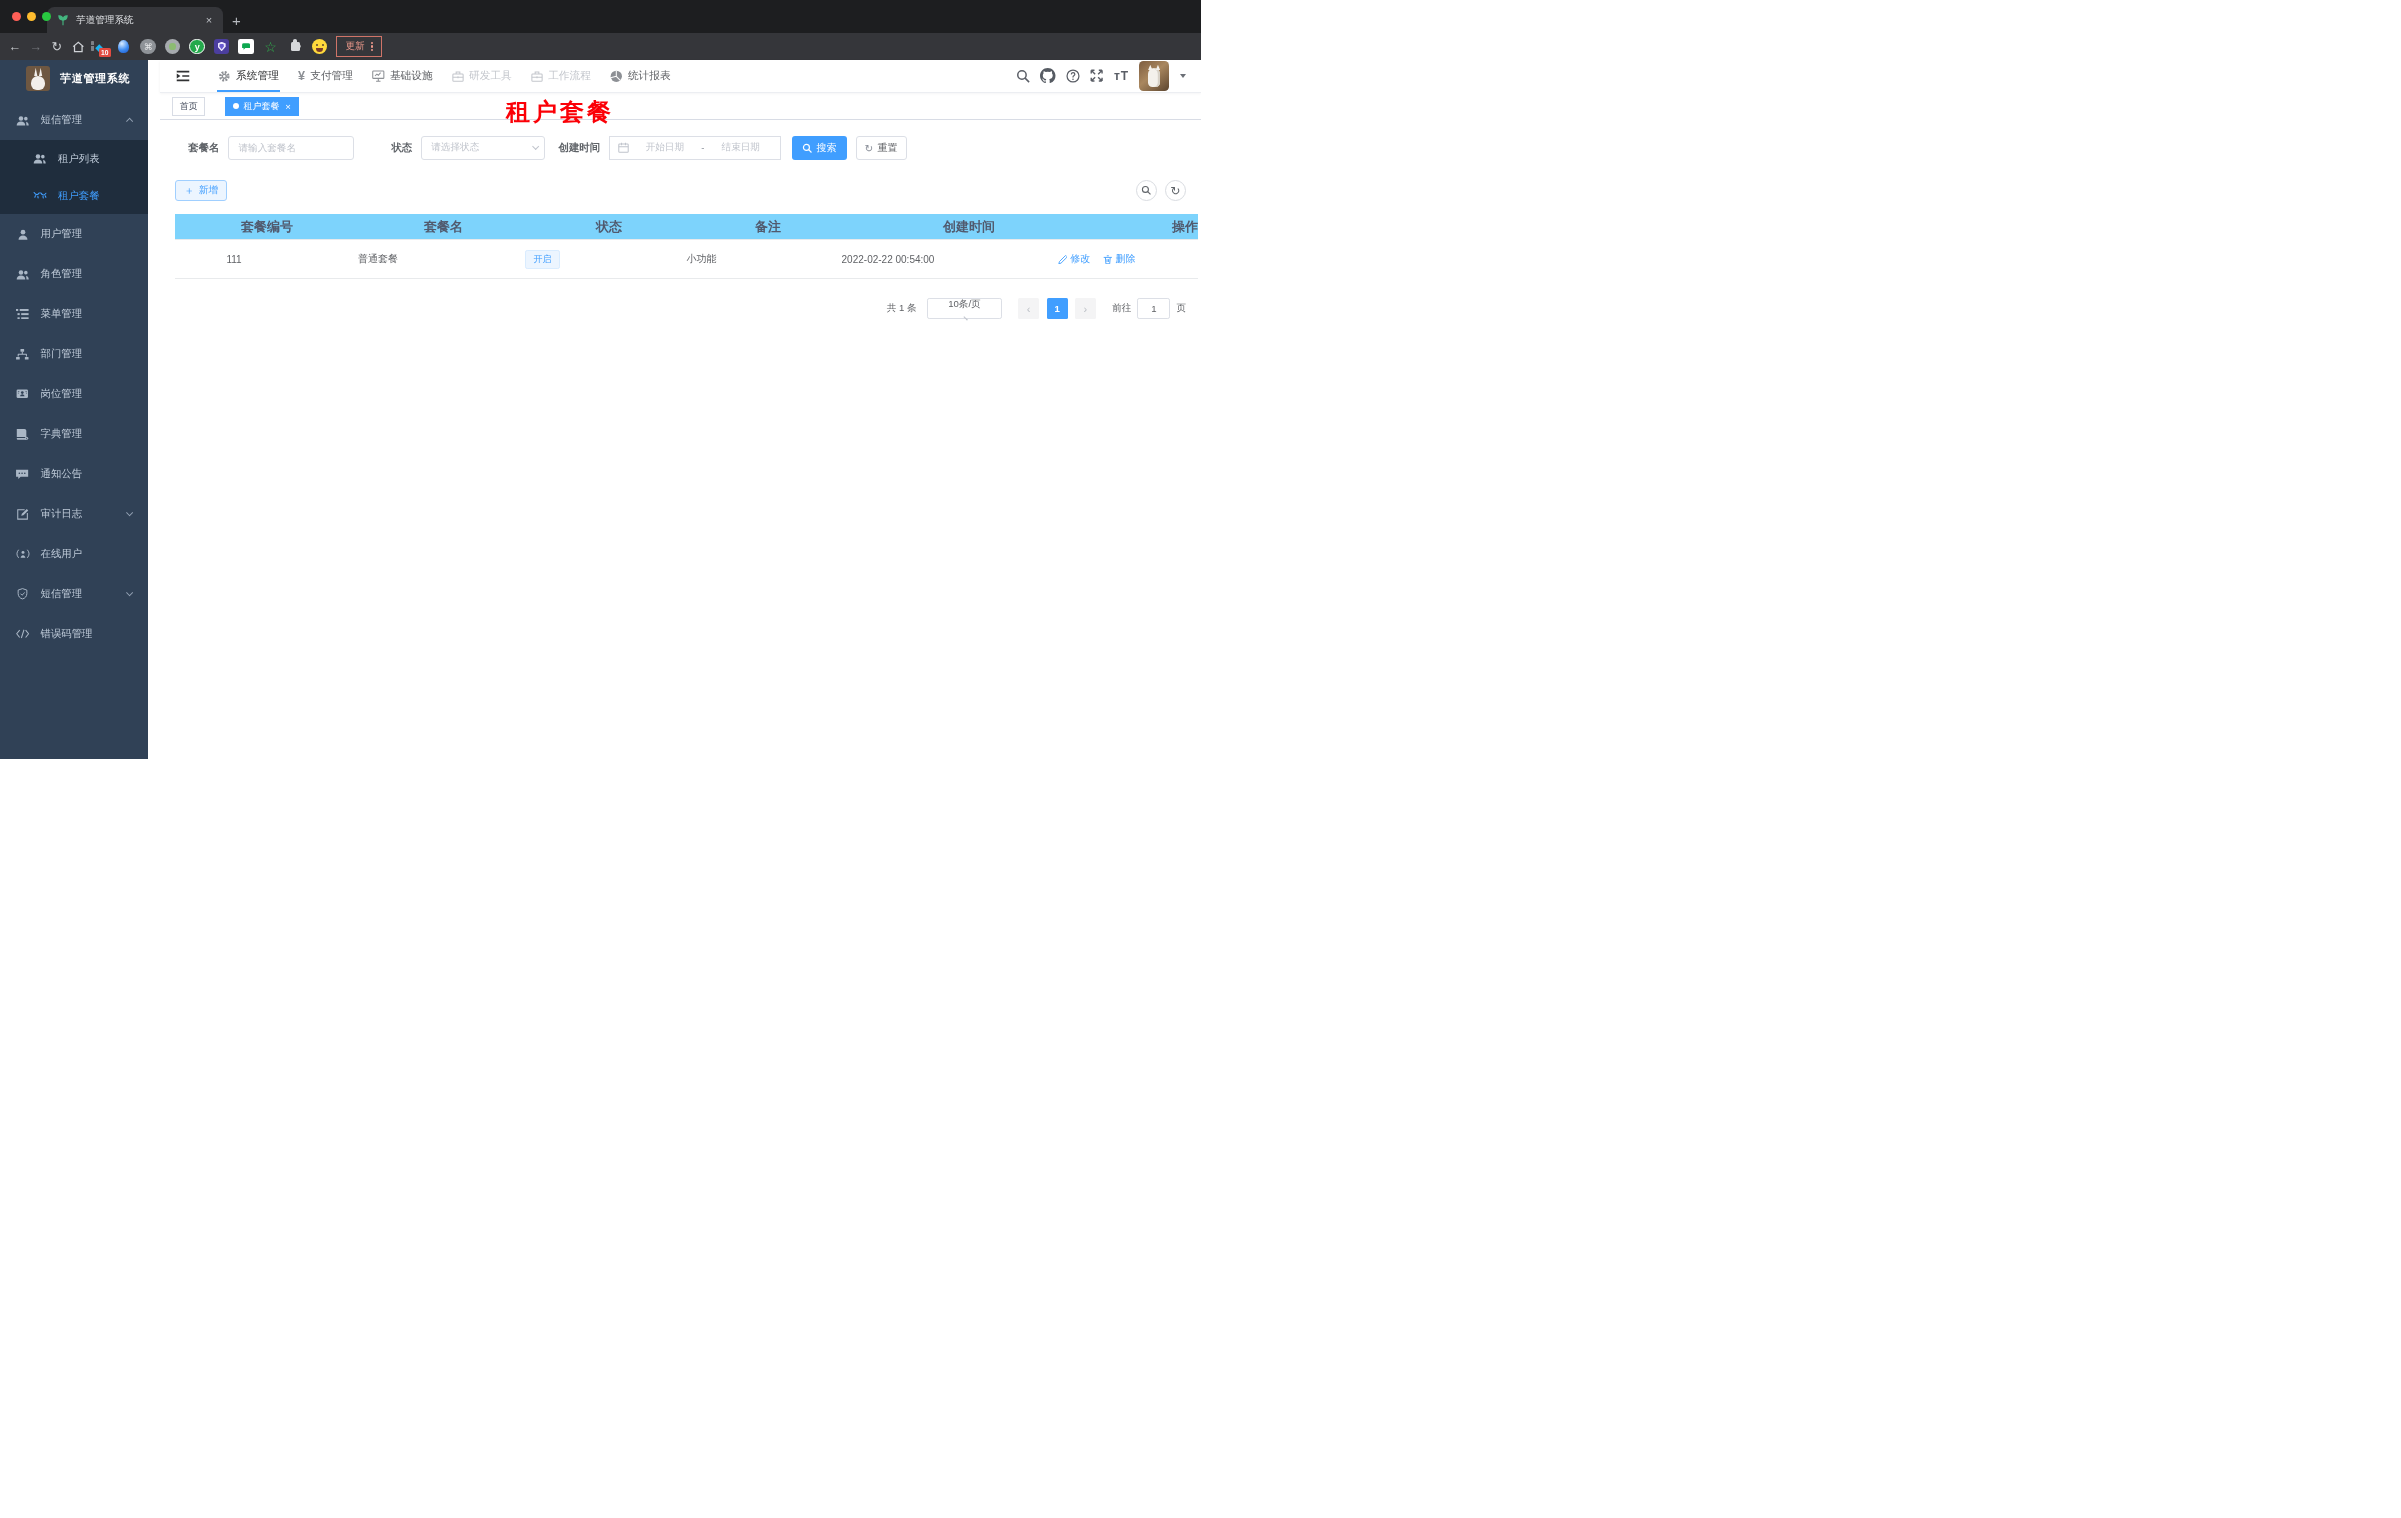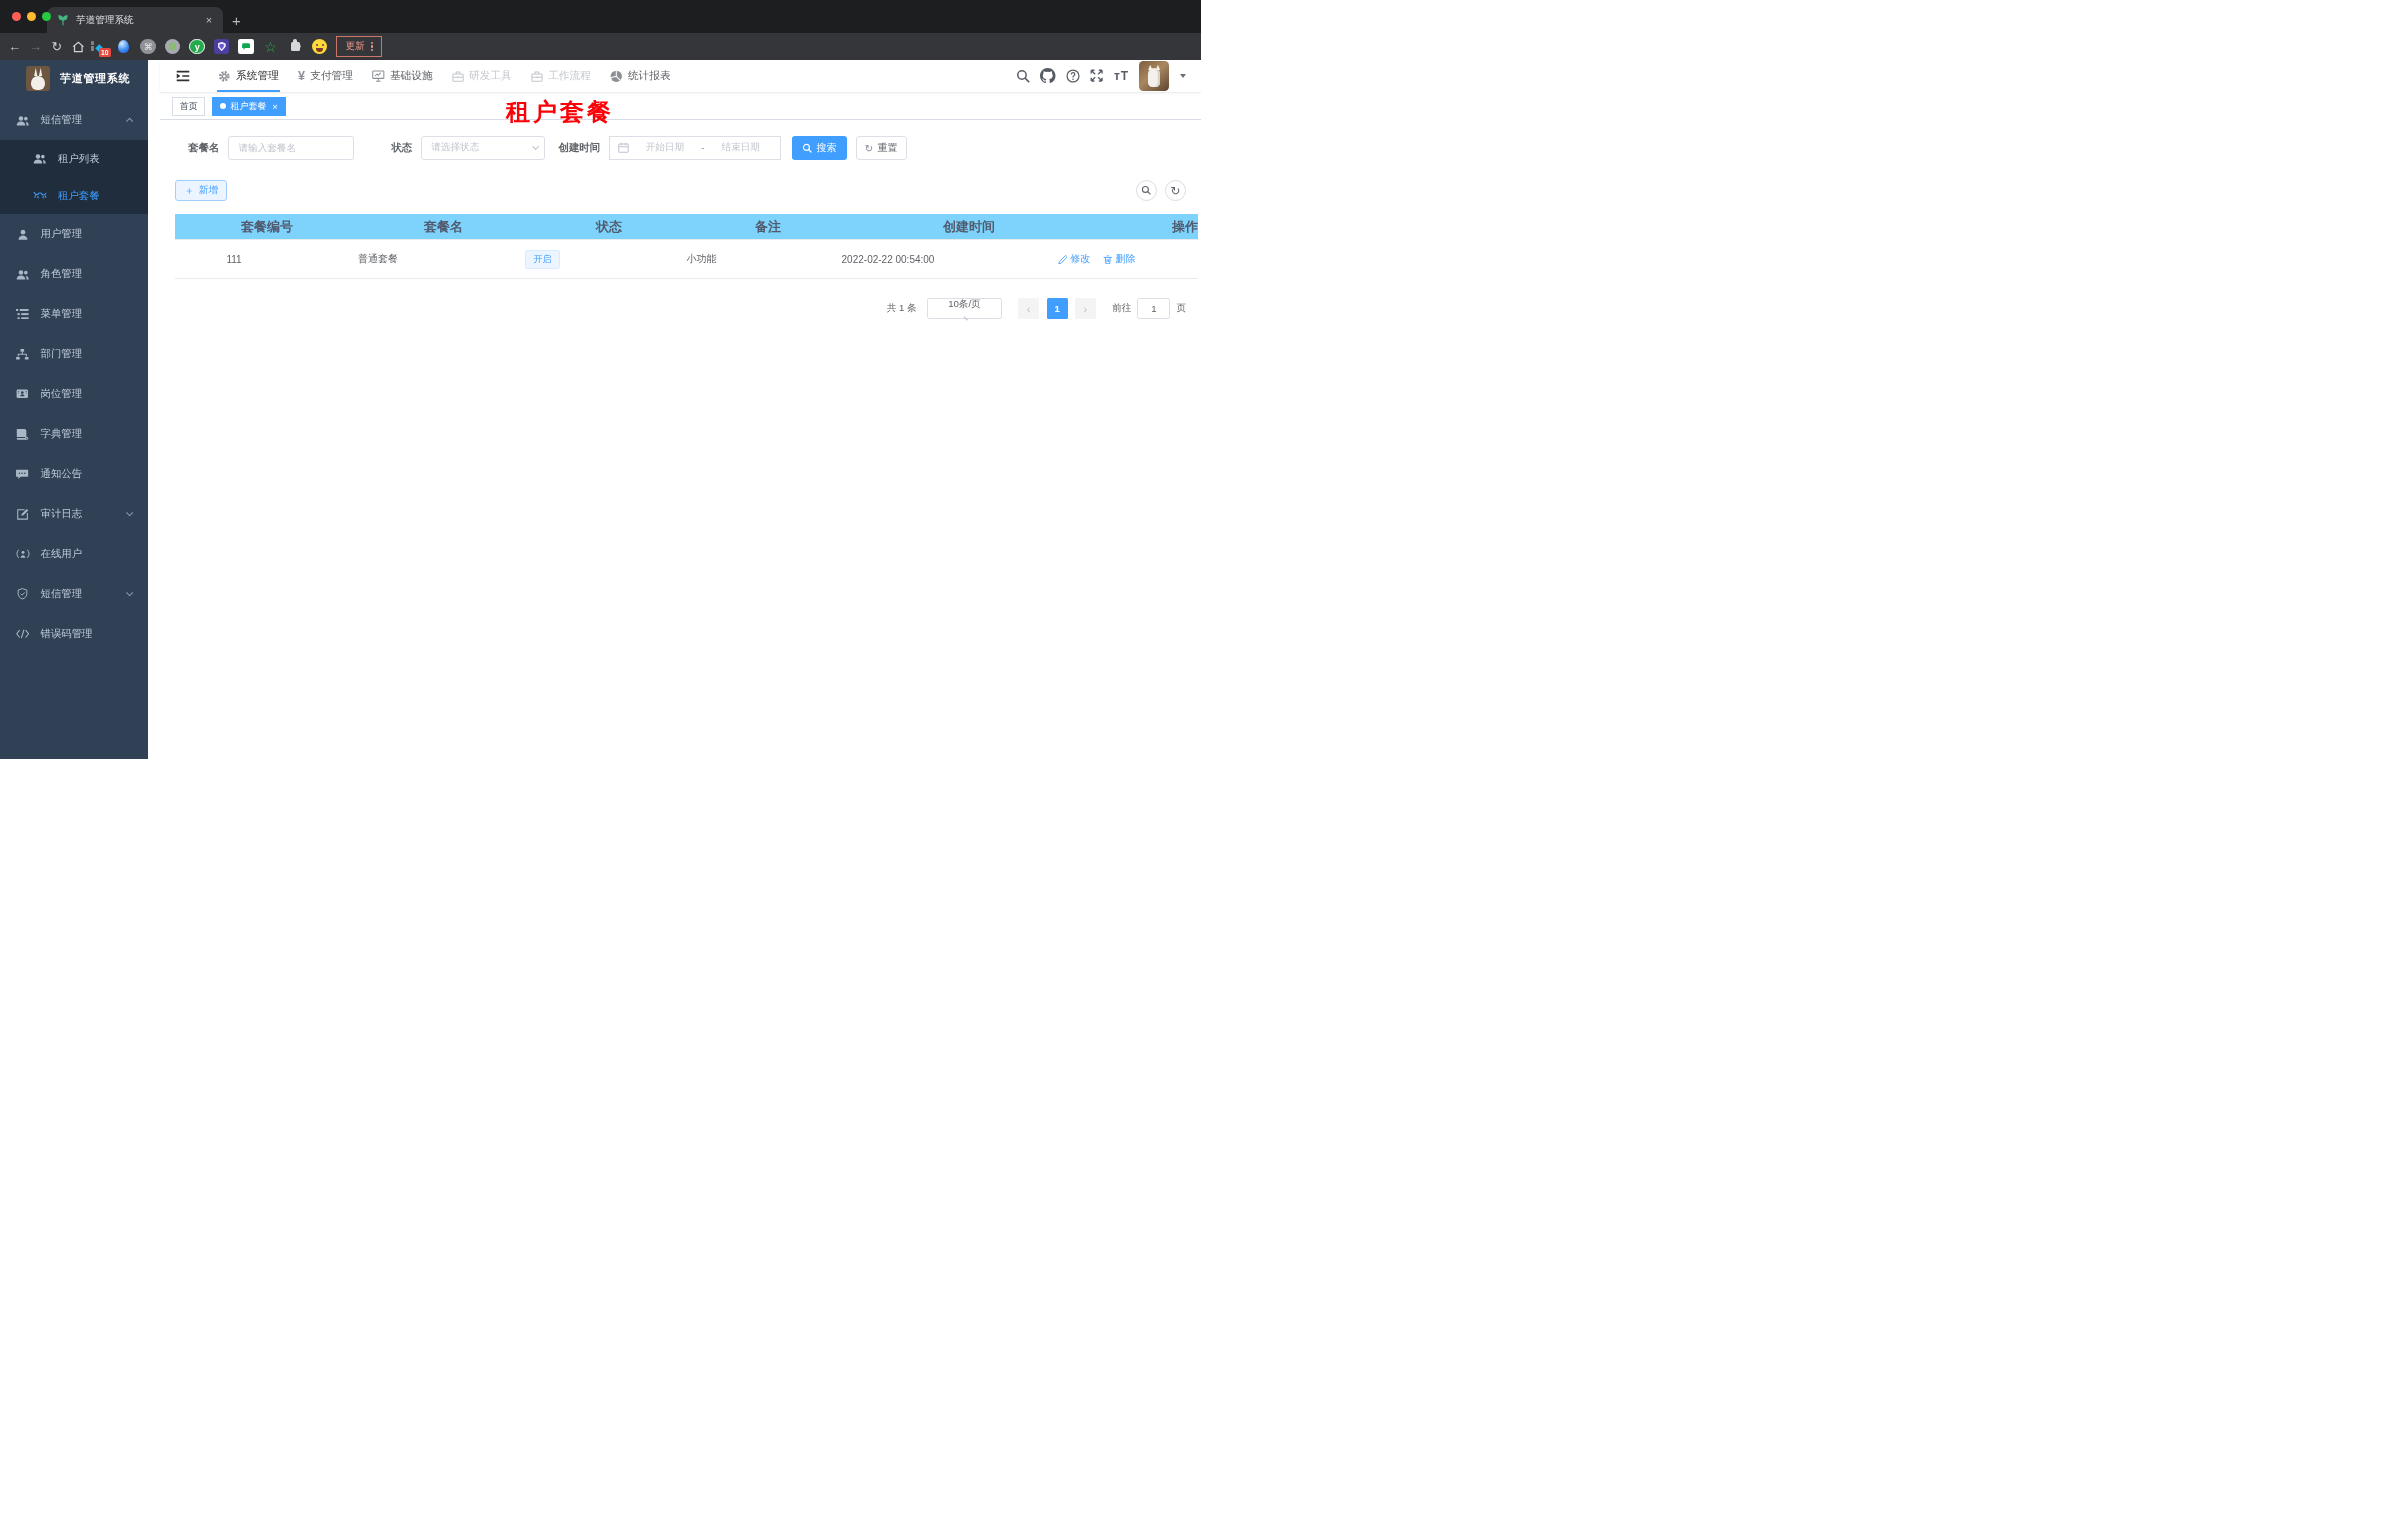--- a/index.html
+++ b/index.html
@@ -106,21 +106,21 @@
   .avatar { width:30px; height:30px; border-radius:4.4px; position:relative; overflow:hidden; cursor:pointer;
        background:linear-gradient(140deg,#7d5d40 0%,#a9875f 45%,#5c452f 100%); flex-shrink:0; }
   .avatar::before { content:""; position:absolute; left:9px; top:7.4px; width:12px; height:19px; background:#f4f1ec;
        border-radius:6px 6px 4.4px 4.4px; box-shadow:inset -2.2px 0 0 #d8d2c8; }
   .avatar::after { content:""; position:absolute; top:3.7px; left:9px; width:12px; height:5.2px; background:#f4f1ec;
        clip-path:polygon(0 100%,18% 0,36% 100%,64% 100%,82% 0,100% 100%); }
   .caret-down { width:0; height:0; border:3.7px solid transparent; border-top:4.4px solid #6b6f76; margin-top:3.7px; cursor:pointer; }
 
   
   .tags-bar { height:27px; background:#fff; border-bottom:0.7px solid #d8dce5; display:flex; align-items:center;
-       padding:0 12px; gap:7px; }
+       padding:0 12px; gap:20px; }
   .tag { height:19px; display:flex; align-items:center; padding:0 6.7px; border:0.7px solid #d8dce5; background:#fff;
        color:#495060; font-size:9px; cursor:pointer; gap:4.4px; }
   .tag .dot, .tag .tag-close { display:none; }
   .tag.active { background:#409eff; border-color:#409eff; color:#fff; }
   .tag.active .dot { display:block; width:6px; height:6px; border-radius:50%; background:#fff; }
   .tag.active .tag-close { display:block; font-size:9.6px; margin-left:1.5px; }
 
   .red-annotation { position:absolute; left:506px; top:96px; font-size:24px; font-weight:700; color:#fb0007;
        letter-spacing:3px; z-index:20; }
 

